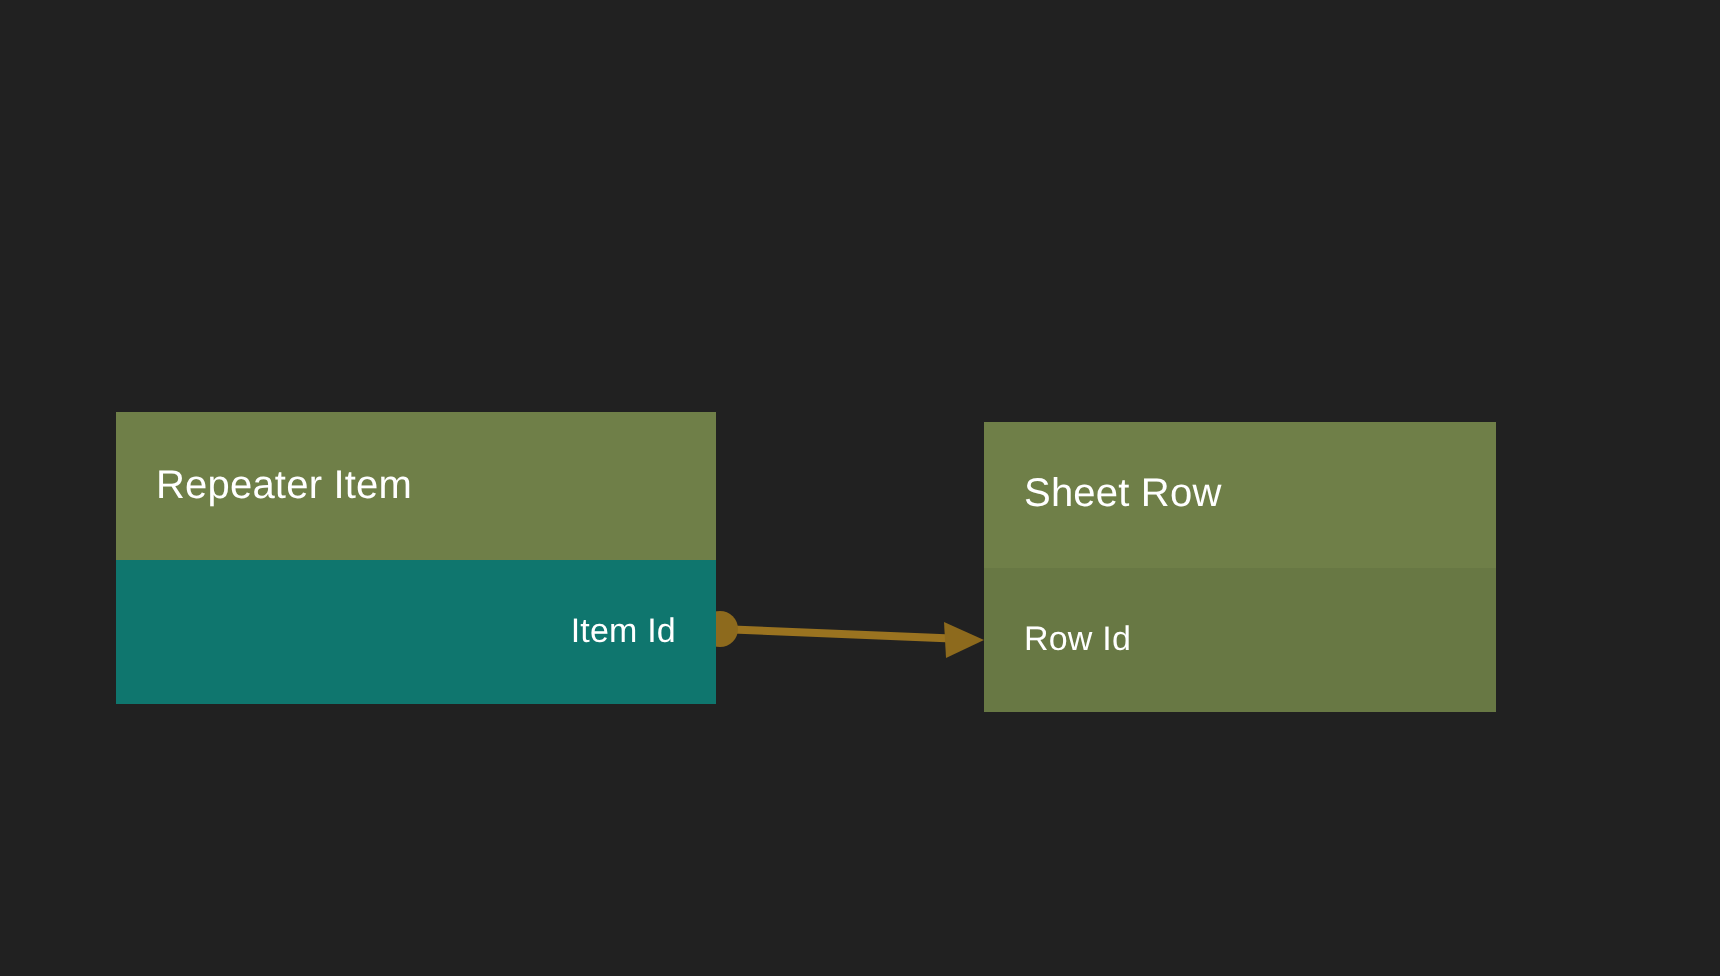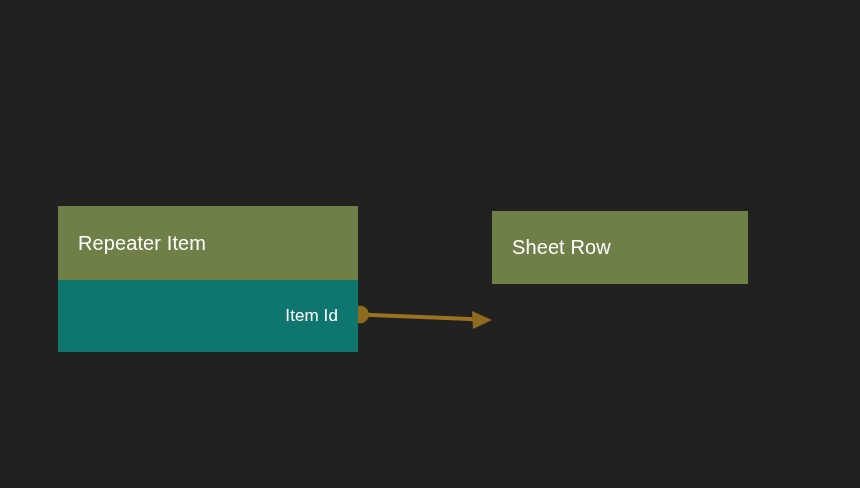--- a/index.html
+++ b/index.html
@@ -109,15 +109,18 @@
   <div class="entity-node" id="node-repeater-item">
     <div class="entity-header">Repeater Item</div>
     <div class="entity-field">
       <span class="field-spacer"></span>
       <span>Item Id</span>
     </div>
   </div>
 
   <div class="entity-node" id="node-sheet-row">
     <div class="entity-header">Sheet Row</div>
+    <div class="entity-field">
+      <span>Row Id</span>
+    </div>
   </div>
 
 </div>
 
 </body></html>

